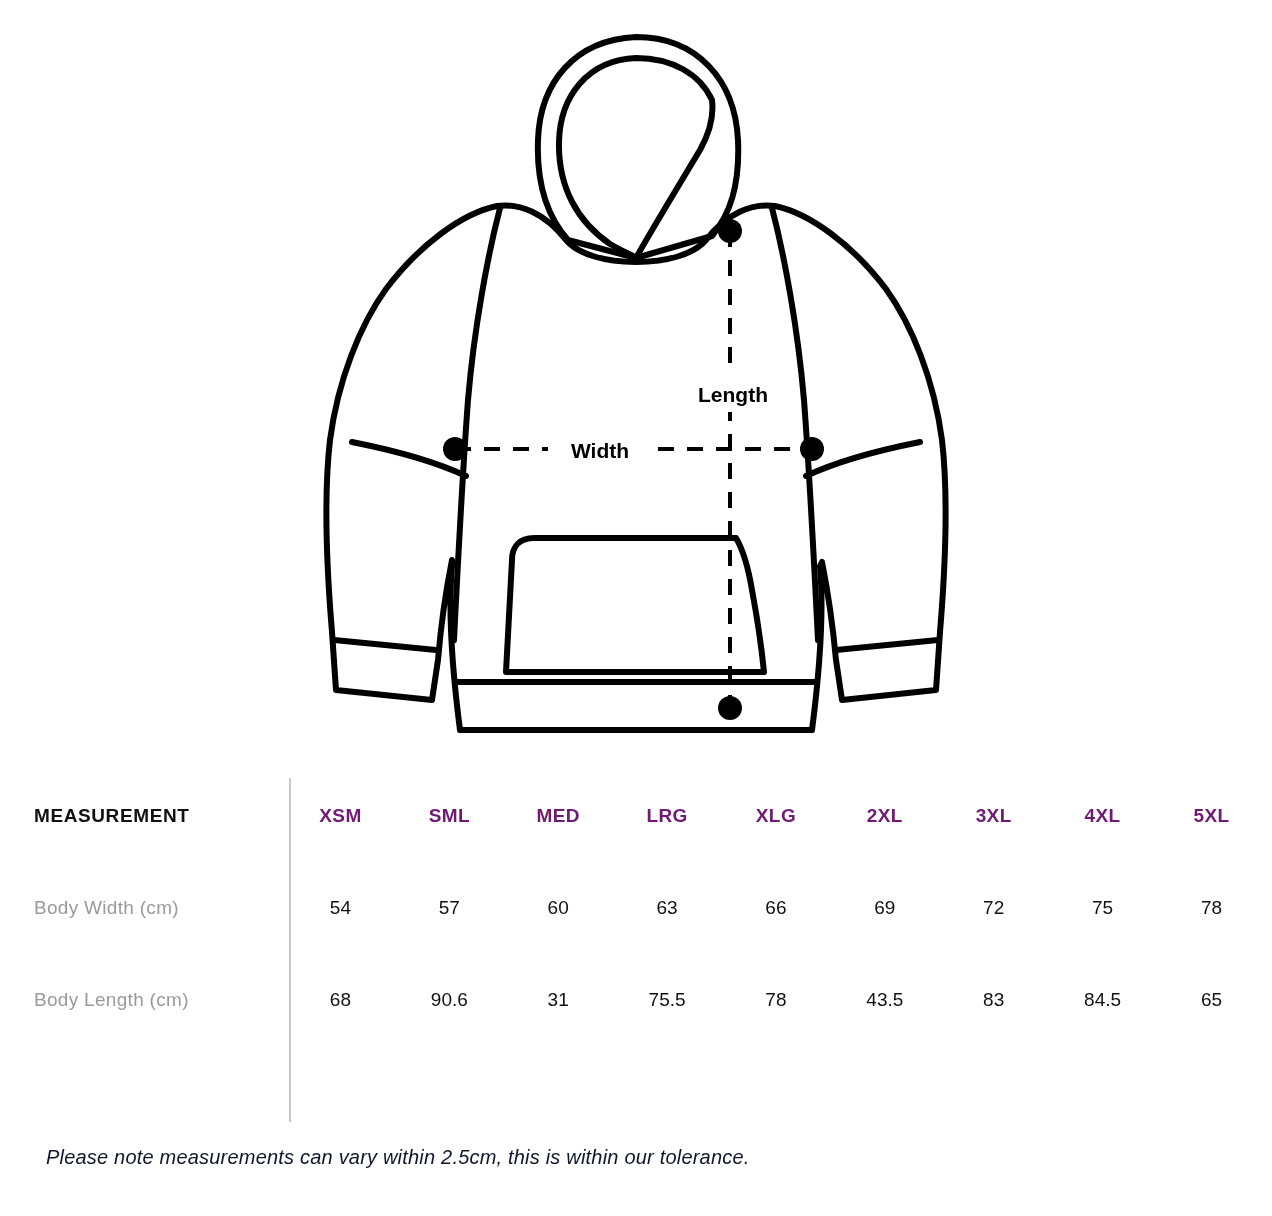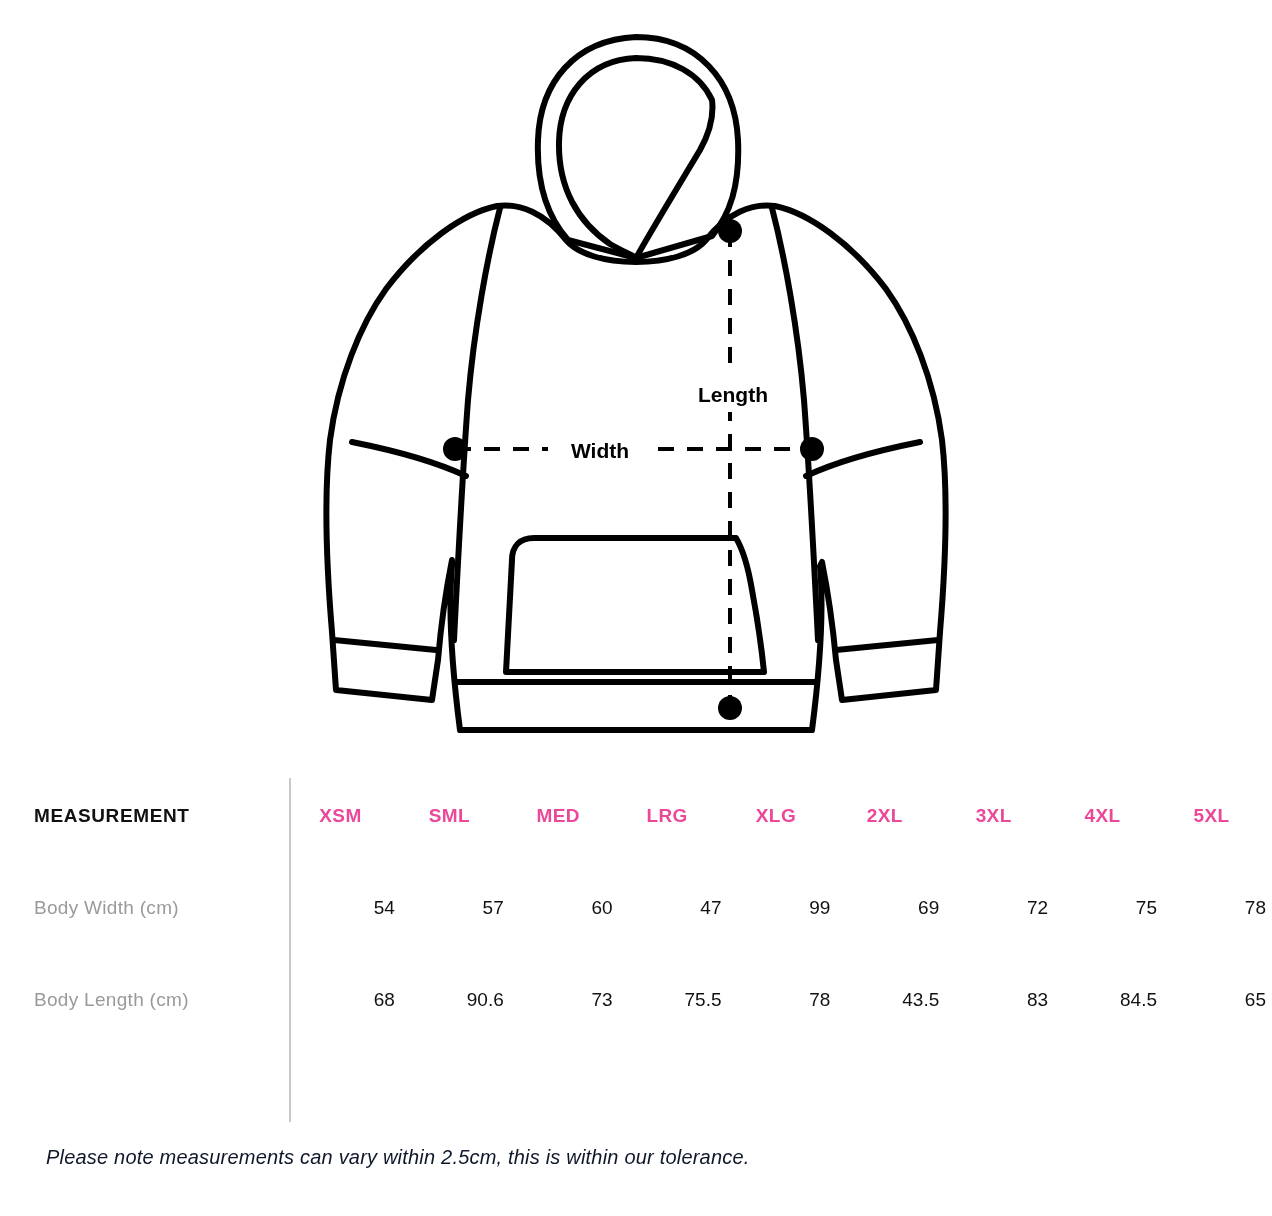--- a/index.html
+++ b/index.html
@@ -71,34 +71,34 @@
     font-size: 19px;
     font-weight: bold;
     letter-spacing: 0.6px;
     color: #111111;
     width: 252px;
     padding-left: 22px;
   }
   th.size-head {
     font-size: 19px;
     font-weight: bold;
-    color: #ec4899;
+    color: #701a75;
     text-align: center;
     letter-spacing: 0.4px;
   }
   td.measure-name {
     text-align: left;
     font-size: 19px;
     color: #9a9a9a;
     padding-left: 22px;
     letter-spacing: 0.3px;
     margin-left: 45px;
   }
   td.value {
-    text-align: right;
+    text-align: center;
     font-size: 19px;
     color: #111111;
   }
   
   .divider {
     position: absolute;
     left: 289px;
     top: 8px;
     width: 2px;
     height: 344px;
@@ -221,32 +221,32 @@
           <th class="size-head">4XL</th>
           <th class="size-head">5XL</th>
         </tr>
       </thead>
       <tbody>
         <tr class="row-data">
           <td class="measure-name">Body Width (cm)</td>
           <td class="value">54</td>
           <td class="value">57</td>
           <td class="value">60</td>
-          <td class="value">47</td>
-          <td class="value">99</td>
+          <td class="value">63</td>
+          <td class="value">66</td>
           <td class="value">69</td>
           <td class="value">72</td>
           <td class="value">75</td>
           <td class="value">78</td>
         </tr>
         <tr class="row-data">
           <td class="measure-name">Body Length (cm)</td>
           <td class="value">68</td>
           <td class="value">90.6</td>
-          <td class="value">73</td>
+          <td class="value">31</td>
           <td class="value">75.5</td>
           <td class="value">78</td>
           <td class="value">43.5</td>
           <td class="value">83</td>
           <td class="value">84.5</td>
           <td class="value">65</td>
         </tr>
       </tbody>
     </table>
   </div>

